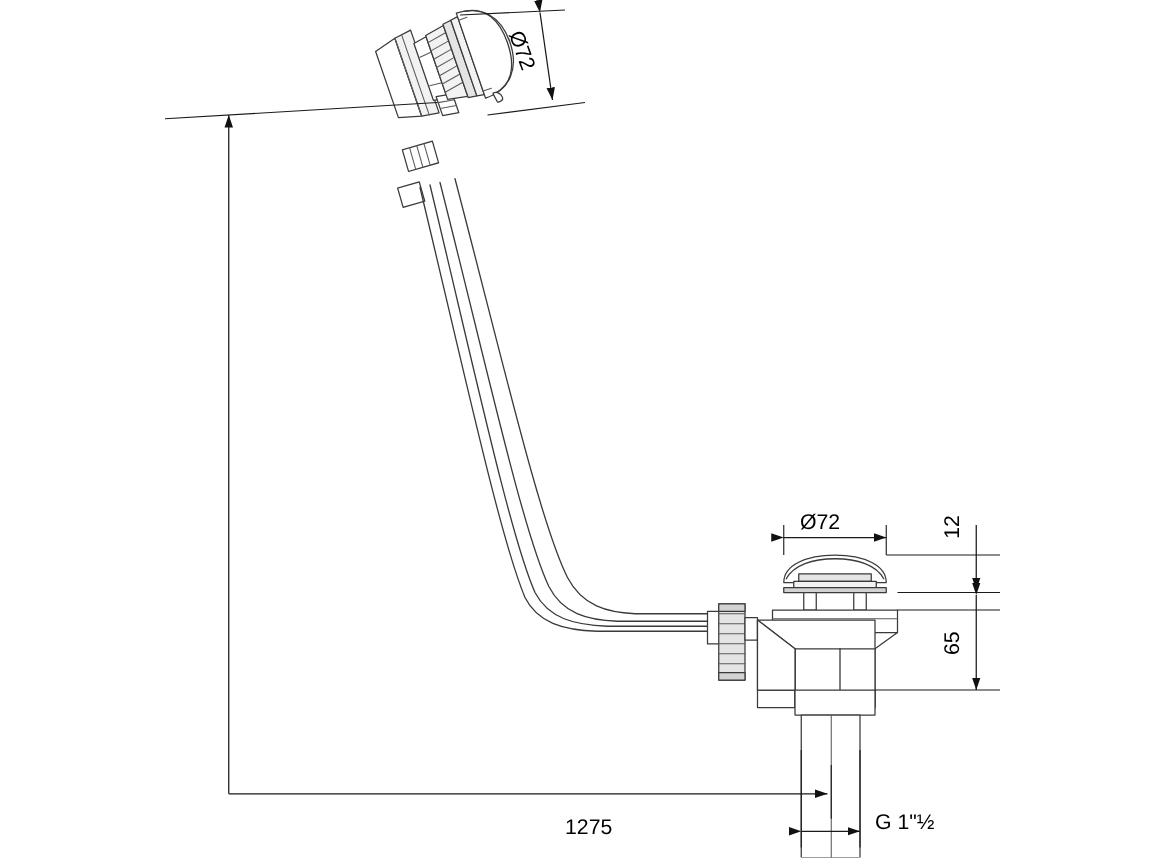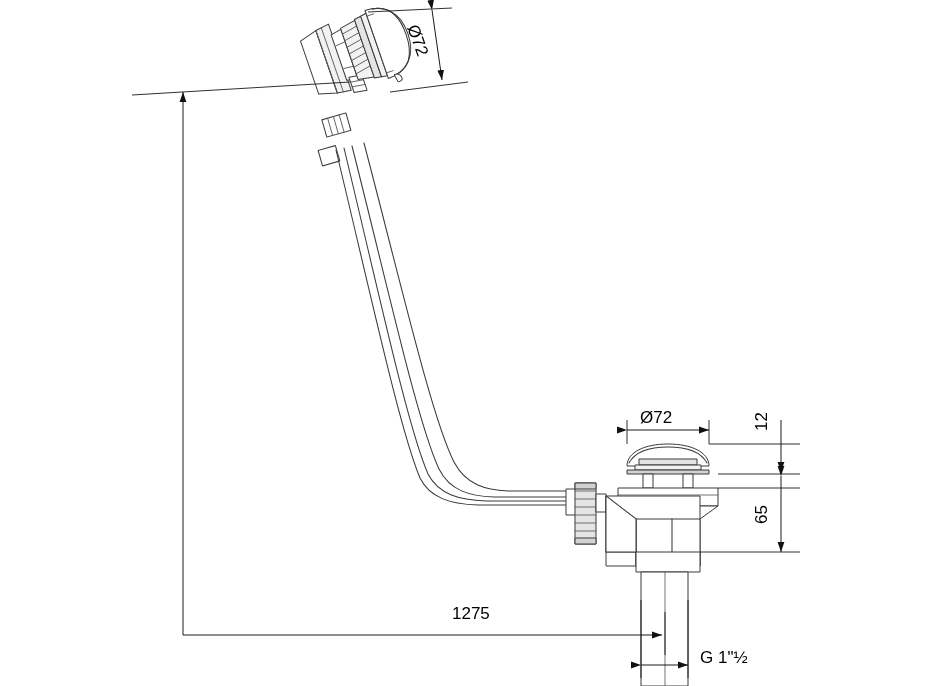--- a/index.html
+++ b/index.html
@@ -211,17 +211,17 @@
               transform-origin:left top;" class="dimtxt">Ø72</div>
 
   <div style="position:absolute;left:640px;top:408px;" class="dimtxt">Ø72</div>
 
   <div style="position:absolute;left:752px;top:431px;transform:rotate(-90deg);
               transform-origin:left top;" class="dimtxt">12</div>
 
   <div style="position:absolute;left:752px;top:524px;transform:rotate(-90deg);
               transform-origin:left top;" class="dimtxt">65</div>
 
-  <div style="position:absolute;left:452px;top:604px;" class="dimtxt">1275</div>
+  <div style="position:absolute;left:452px;top:652px;" class="dimtxt">1275</div>
 
   <div style="position:absolute;left:700px;top:648px;" class="dimtxt">G 1"½</div>
 
 </div>
 
 </body></html>

